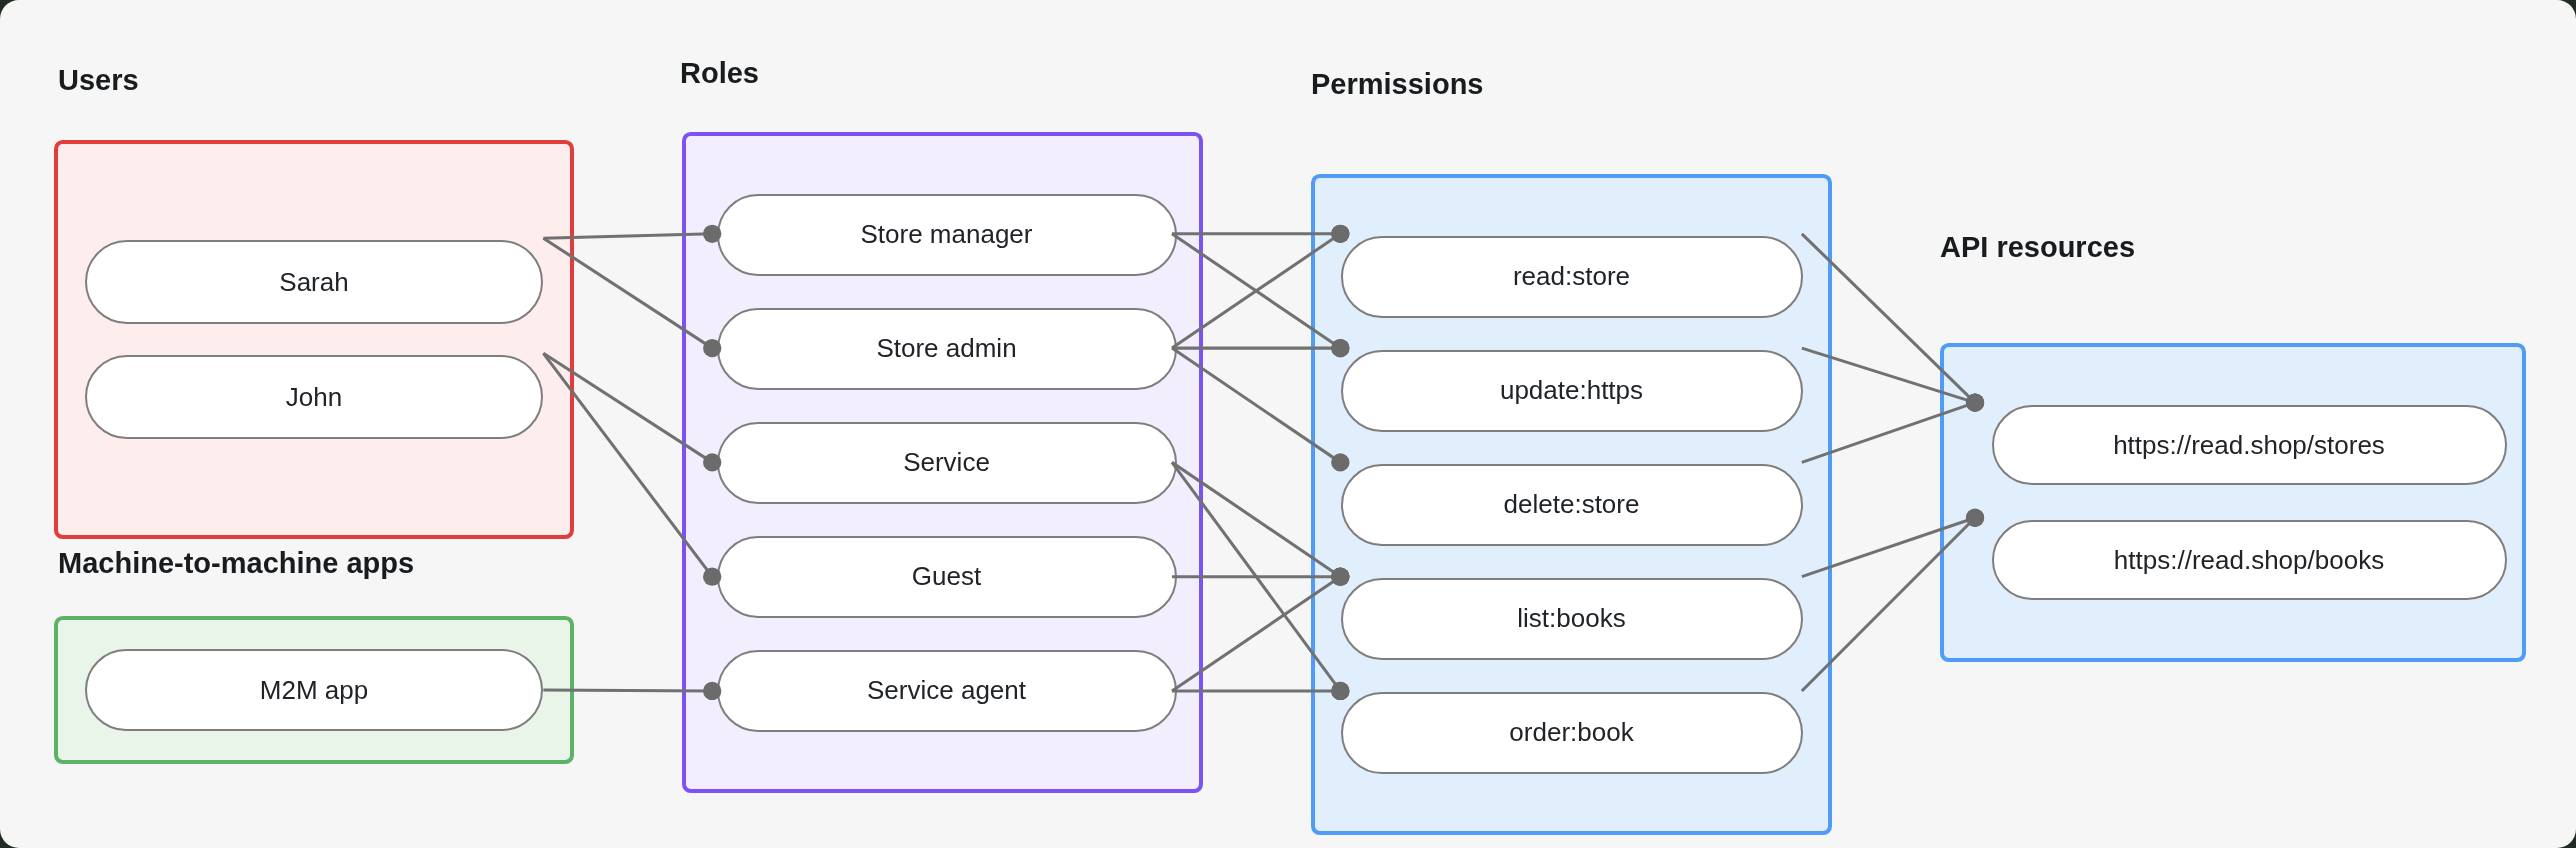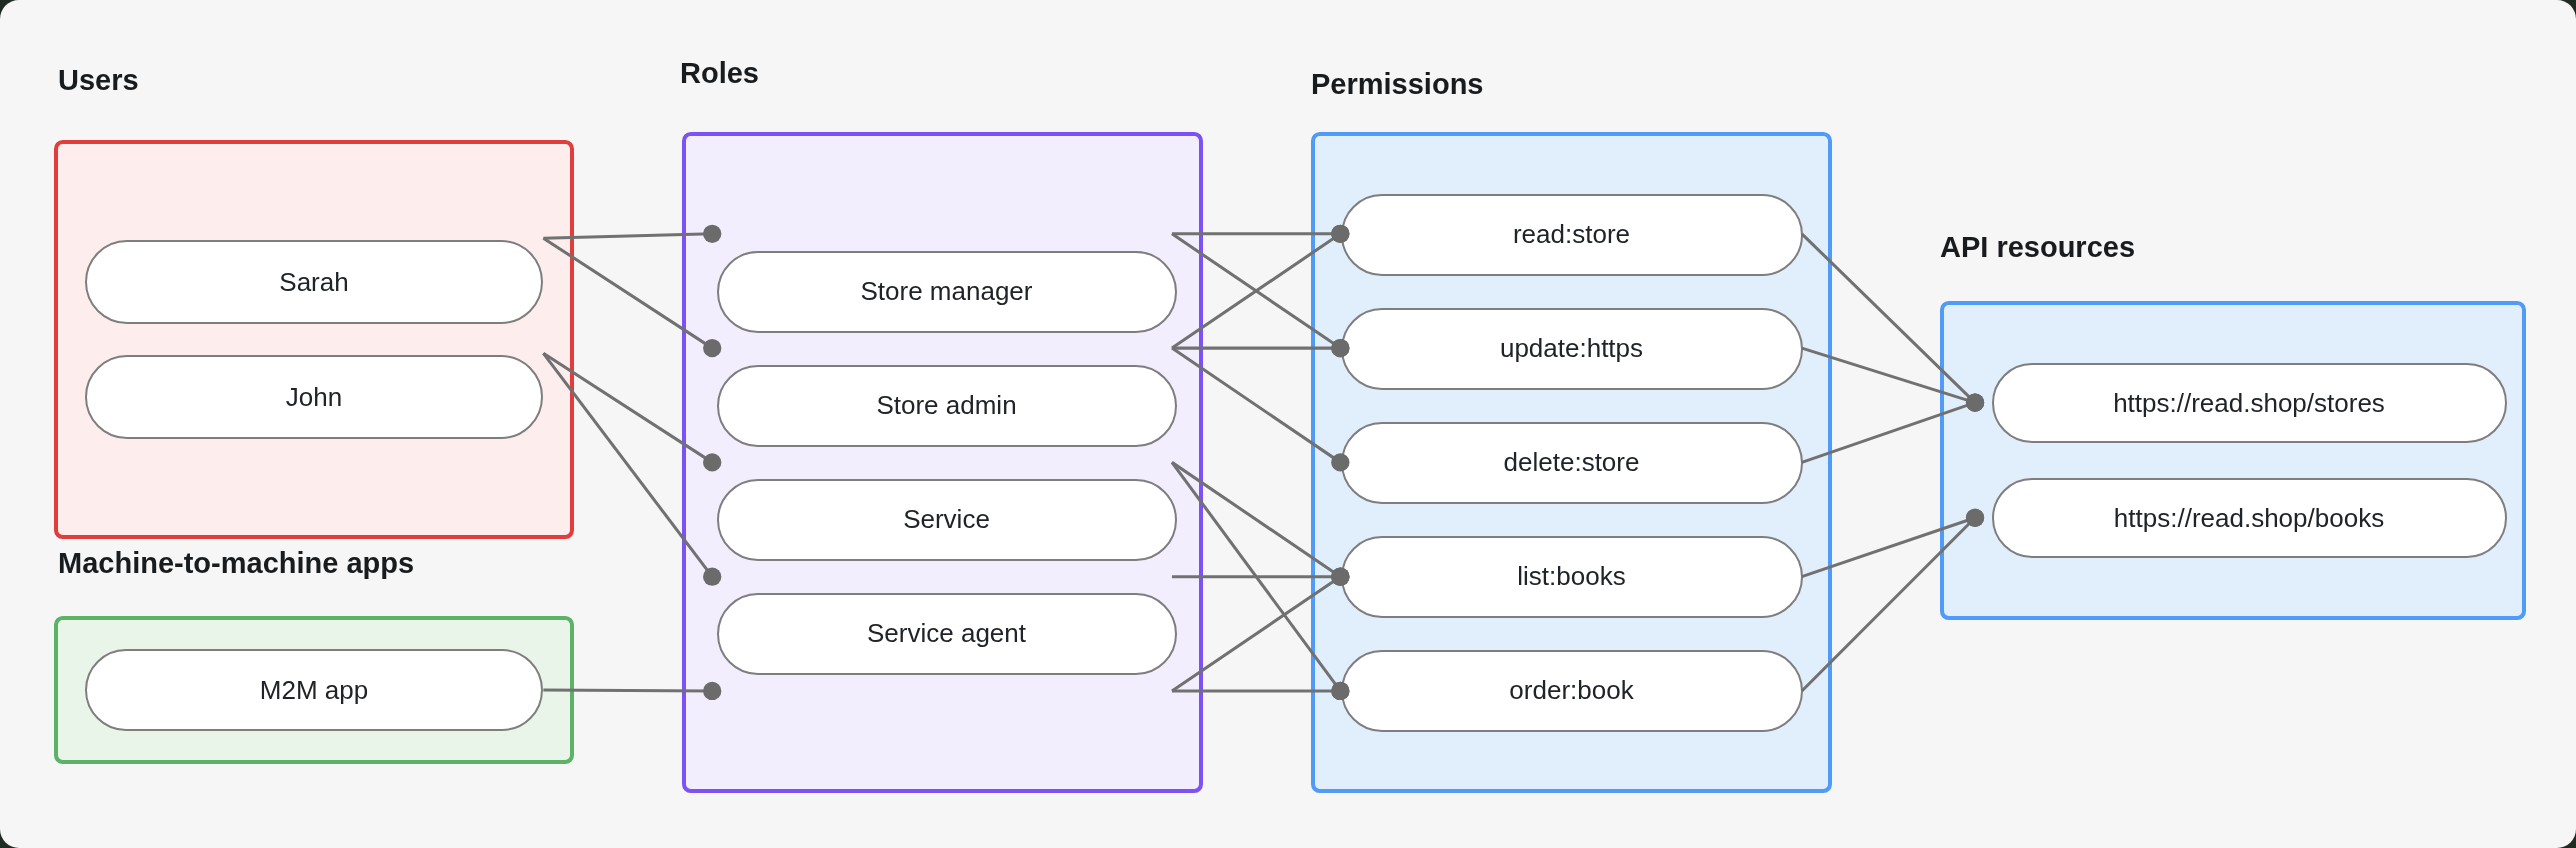--- a/index.html
+++ b/index.html
@@ -42,21 +42,21 @@
     border-radius:8.7px;
     box-sizing:border-box;
     display:flex;
     flex-direction:column;
     align-items:center;
     justify-content:center;
   }
   .group-box.red   {border:4.4px solid var(--c-red);   background:var(--c-red-fill);}
   .group-box.green {border:4.4px solid var(--c-green); background:var(--c-green-fill);}
   .group-box.purple{border:4.4px solid var(--c-purple);background:var(--c-purple-fill);padding-left:8px;}
-  .group-box.blue  {border:4.4px solid var(--c-blue);  background:var(--c-blue-fill);}
+  .group-box.blue  {border:4.4px solid var(--c-blue);  background:var(--c-blue-fill);margin-top:42px;}
 
   .pill{
     box-sizing:border-box;
     background:#ffffff;
     border:2.6px solid var(--c-pill-border);
     border-radius:872px;
     display:flex;
     align-items:center;
     justify-content:center;
     font-size:26px;
@@ -110,20 +110,21 @@
   <div class="group-label" id="label-m2m">Machine-to-machine apps</div>
   <div class="group-box green" id="box-m2m" data-group="m2m">
       <div class="pill">M2M app</div>
     </div>
 
   <div class="group-label" id="label-roles">Roles</div>
   <div class="group-box purple" id="box-roles" data-group="roles">
       <div class="pill">Store manager</div>
       <div class="pill">Store admin</div>
       <div class="pill">Service</div>
+      <div class="pill">Guest</div>
       <div class="pill">Service agent</div>
     </div>
 
   <div class="group-label" id="label-permissions">Permissions</div>
   <div class="group-box blue" id="box-permissions" data-group="permissions">
       <div class="pill">read:store</div>
       <div class="pill">update:https</div>
       <div class="pill">delete:store</div>
       <div class="pill">list:books</div>
       <div class="pill">order:book</div>

